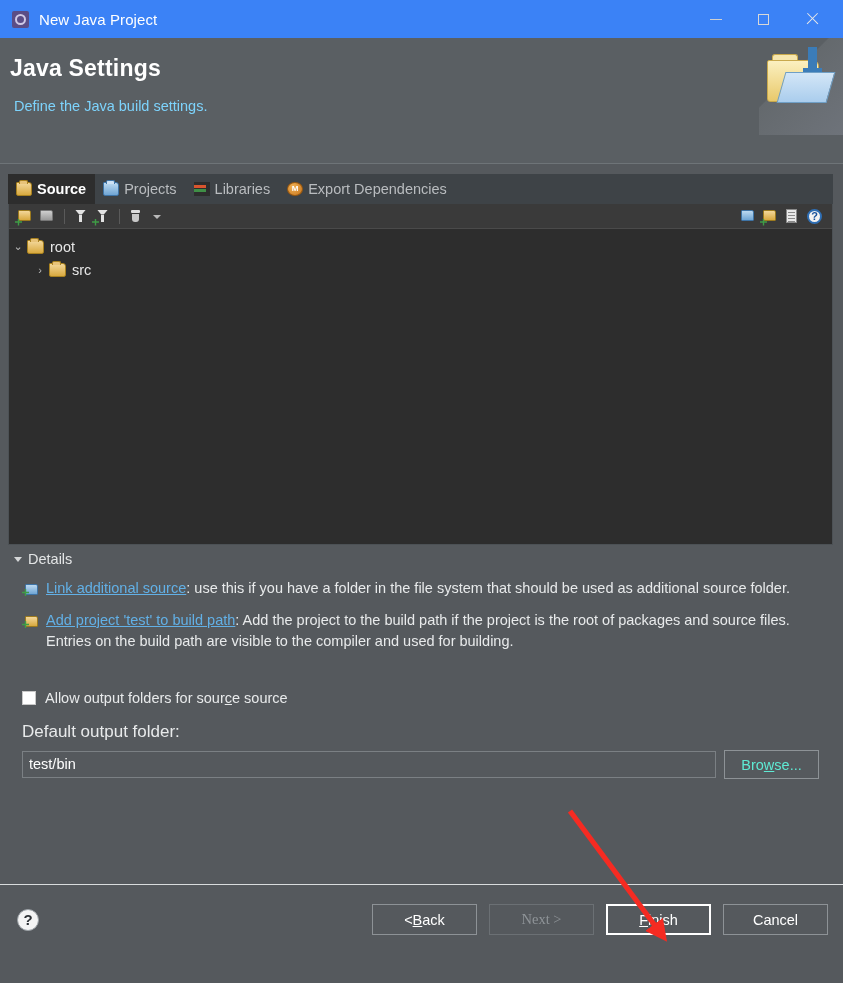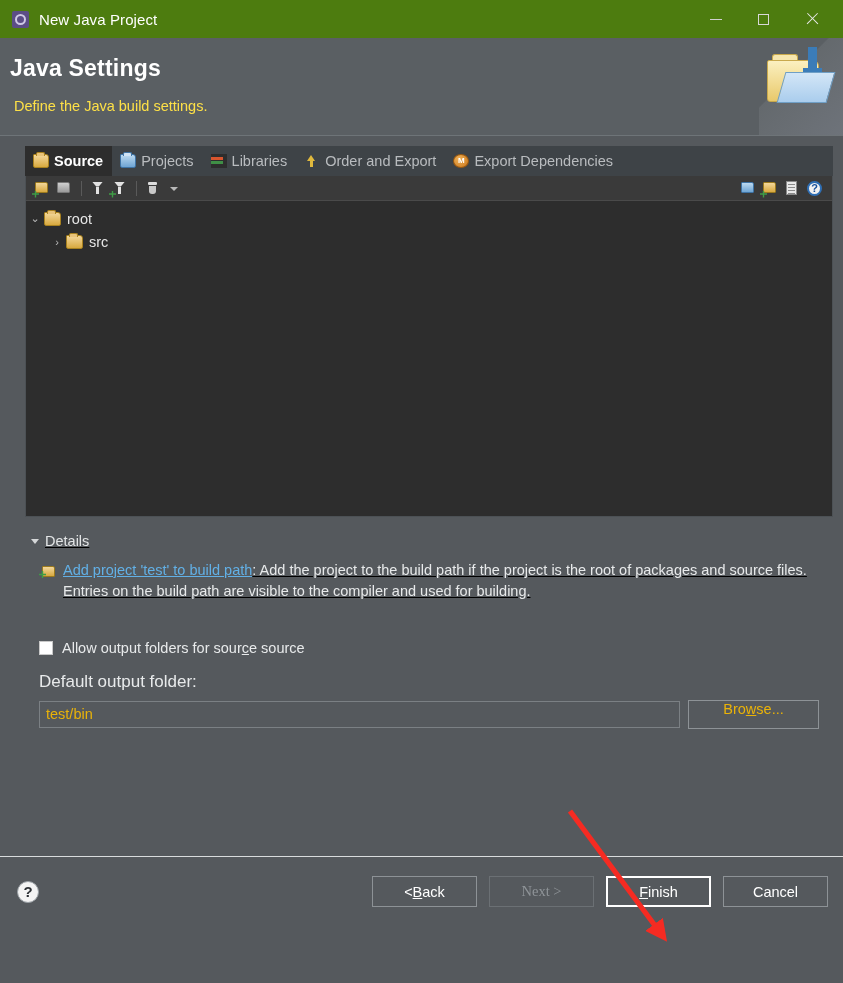--- a/index.html
+++ b/index.html
@@ -7,21 +7,21 @@
     width: 843px; height: 983px;
     overflow: hidden;
     background: #55595d;
     font-family: "Liberation Sans", sans-serif;
     -webkit-font-smoothing: antialiased;
   }
 
   
   #titlebar {
     height: 38px;
-    background: #4d7c0f;
+    background: #3b82f6;
     display: flex;
     align-items: center;
     position: relative;
   }
   #app-icon {
     width: 17px; height: 17px;
     margin-left: 12px;
     background: #5b4d86;
     border-radius: 2px;
     display: flex; align-items: center; justify-content: center;
@@ -56,34 +56,34 @@
   }
   #btn-close .glyph:before, #btn-close .glyph:after {
     content:''; position:absolute; left: 0; top: 6px;
     width: 15px; height: 1.4px; background: #e8e8e8;
   }
   #btn-close .glyph:before { transform: rotate(45deg); }
   #btn-close .glyph:after  { transform: rotate(-45deg); }
 
   
   #banner {
-    height: 98px;
+    height: 126px;
     background: #5a5f63;
     position: relative;
     border-bottom: 1px solid #6e7478;
     overflow: hidden;
   }
   #banner-title {
     position: absolute; left: 10px; top: 17px;
     color: #ffffff; font-size: 23px; font-weight: bold;
     letter-spacing: 0.2px;
   }
   #banner-sub {
     position: absolute; left: 14px; top: 60px;
-    color: #fde047; font-size: 14.5px;
+    color: #7dd3fc; font-size: 14.5px;
   }
   #banner-art {
     position: absolute; right: 0; top: 0;
     width: 84px; height: 97px;
   }
   #banner-art .bgtri {
     position: absolute; right: 0; top: 0; width: 84px; height: 97px;
     background: linear-gradient(135deg, #5a5f63 0%, #5a5f63 38%, #676c70 39%, #737880 100%);
     opacity: 0.8;
   }
@@ -111,21 +111,21 @@
     width: 50px; height: 31px;
     background: linear-gradient(180deg,#d3e6f7 0%, #aacded 100%);
     border: 1px solid #6f9fc6;
     transform: skewX(-16deg);
   }
 
   
   #body {
     height: 790px;
     background: #55595d;
-    padding: 10px 10px 0 25px;
+    padding: 10px 10px 0 8px;
     position: relative;
   }
 
   
   #tabbar {
     height: 30px;
     background: #3e4347;
     display: flex;
     align-items: stretch;
     font-size: 14.5px;
@@ -197,45 +197,45 @@
     background:#f2f2f2; border:2px solid #2f6fb5; color:#17509b; font-size:11px; font-weight:bold;
     line-height:11px; text-align:center; }
 
   #tree-body { flex: 1 1 auto; padding: 6px 0 0 0; overflow: hidden; }
   .tree-row { display:flex; align-items:center; height: 23px; font-size: 14.5px; color:#e6e6e6; }
   .tree-row .twisty { width: 18px; text-align:center; color:#b9b9b9; font-size: 11px; flex:none; }
   .tree-row .ticon2 { width: 17px; height: 14px; position: relative; margin-right: 6px; flex:none; }
   .tree-row.indent { padding-left: 22px; }
 
   
-  #details { margin-top: 16px; text-decoration: underline; }
+  #details { margin-top: 6px; }
   #details-head { display:flex; align-items:center; gap:6px; color:#e3e5e6; font-size:14.5px; padding-left:6px; }
   #details-head .tri { width:0;height:0;border-left:4.5px solid transparent;border-right:4.5px solid transparent;border-top:5px solid #d5d7d8; }
   .detail-item { display:flex; margin-top: 11px; padding-left: 14px; }
   .detail-item .dicon { width: 17px; height: 15px; position: relative; flex:none; margin-top: 3px; margin-right: 7px; }
   .detail-item .dtext { font-size: 14.5px; color: #e8eaeb; line-height: 21px; }
   .detail-item .dtext a { color: #62b0e6; text-decoration: underline; }
 
   
   #allow-row { display:flex; align-items:center; margin-top: 38px; padding-left: 14px; gap: 9px; }
   #allow-box { width: 14px; height: 14px; background: #ffffff; border: 1px solid #c8c8c8; flex:none; }
   #allow-label { font-size: 14.5px; color: #e8eaeb; }
   #allow-label u { text-decoration: underline; }
   #out-label { margin-top: 16px; padding-left: 14px; font-size: 17px; color: #e8eaeb; }
   #out-row { display:flex; align-items:center; margin-top: 8px; padding-left: 14px; padding-right: 14px; gap: 8px; }
   #out-input {
     flex: 1 1 auto; height: 27px; background: #55595d;
-    border: 1px solid #7b8084; color: #eab308;
+    border: 1px solid #7b8084; color: #ffffff;
     font-size: 14.5px; padding: 0 6px; line-height: 25px;
   }
   #browse-btn {
-    width: 131px; height: 29px;
+    width: 95px; height: 29px;
     background: #55595d; border: 1px solid #8d9296;
-    color: #eab308; font-size: 14.5px;
-    display:flex; justify-content:center;
+    color: #5eead4; font-size: 14.5px;
+    display:flex; align-items:center; justify-content:center;
   }
   #browse-btn u { text-decoration: underline; }
 
   
   #sep-1 { position:absolute; left: 0; right: 0; bottom: 69px; height: 1px; background: #d9dcdd; }
   #footer {
     position: absolute; left: 0; right: 0; bottom: 0; height: 69px;
     display: flex; align-items: center;
   }
   #help-btn {
@@ -299,24 +299,20 @@
       <span class="ticon ic-folder-src"></span>
       <span>Source</span>
     </div>
     <div class="tab">
       <span class="ticon ic-folder-blue"></span>
       <span>Projects</span>
     </div>
     <div class="tab">
       <span class="ticon ic-books"></span>
       <span>Libraries</span>
-    </div>
-    <div class="tab">
-      <span class="ticon ic-order"></span>
-      <span>Order and Export</span>
     </div>
     <div class="tab">
       <span class="ticon ic-module">M</span>
       <span>Export Dependencies</span>
     </div>
   </div>
 
   <div id="tree-panel">
 
     <div id="tree-toolbar">
@@ -369,20 +365,28 @@
     </div>
   </div>
 
   <div id="details">
     <div id="details-head">
       <span class="tri"></span>
       <span>Details</span>
     </div>
 
 
+    <div class="detail-item">
+      <span class="dicon plus-badge">
+          <span class="mini-folder blue"></span>
+        </span>
+      <span class="dtext">
+        <a href="#">Link additional source</a><span>: use this if you have a folder in the file system that should be used as additional source folder.</span>
+      </span>
+    </div>
 
     <div class="detail-item">
       <span class="dicon plus-badge">
           <span class="mini-folder"></span>
         </span>
       <span class="dtext">
         <a href="#">Add project 'test' to build path</a><span>: Add the project to the build path if the project is the root of packages and source files. Entries on the build path are visible to the compiler and used for building.</span>
       </span>
     </div>
   </div>

